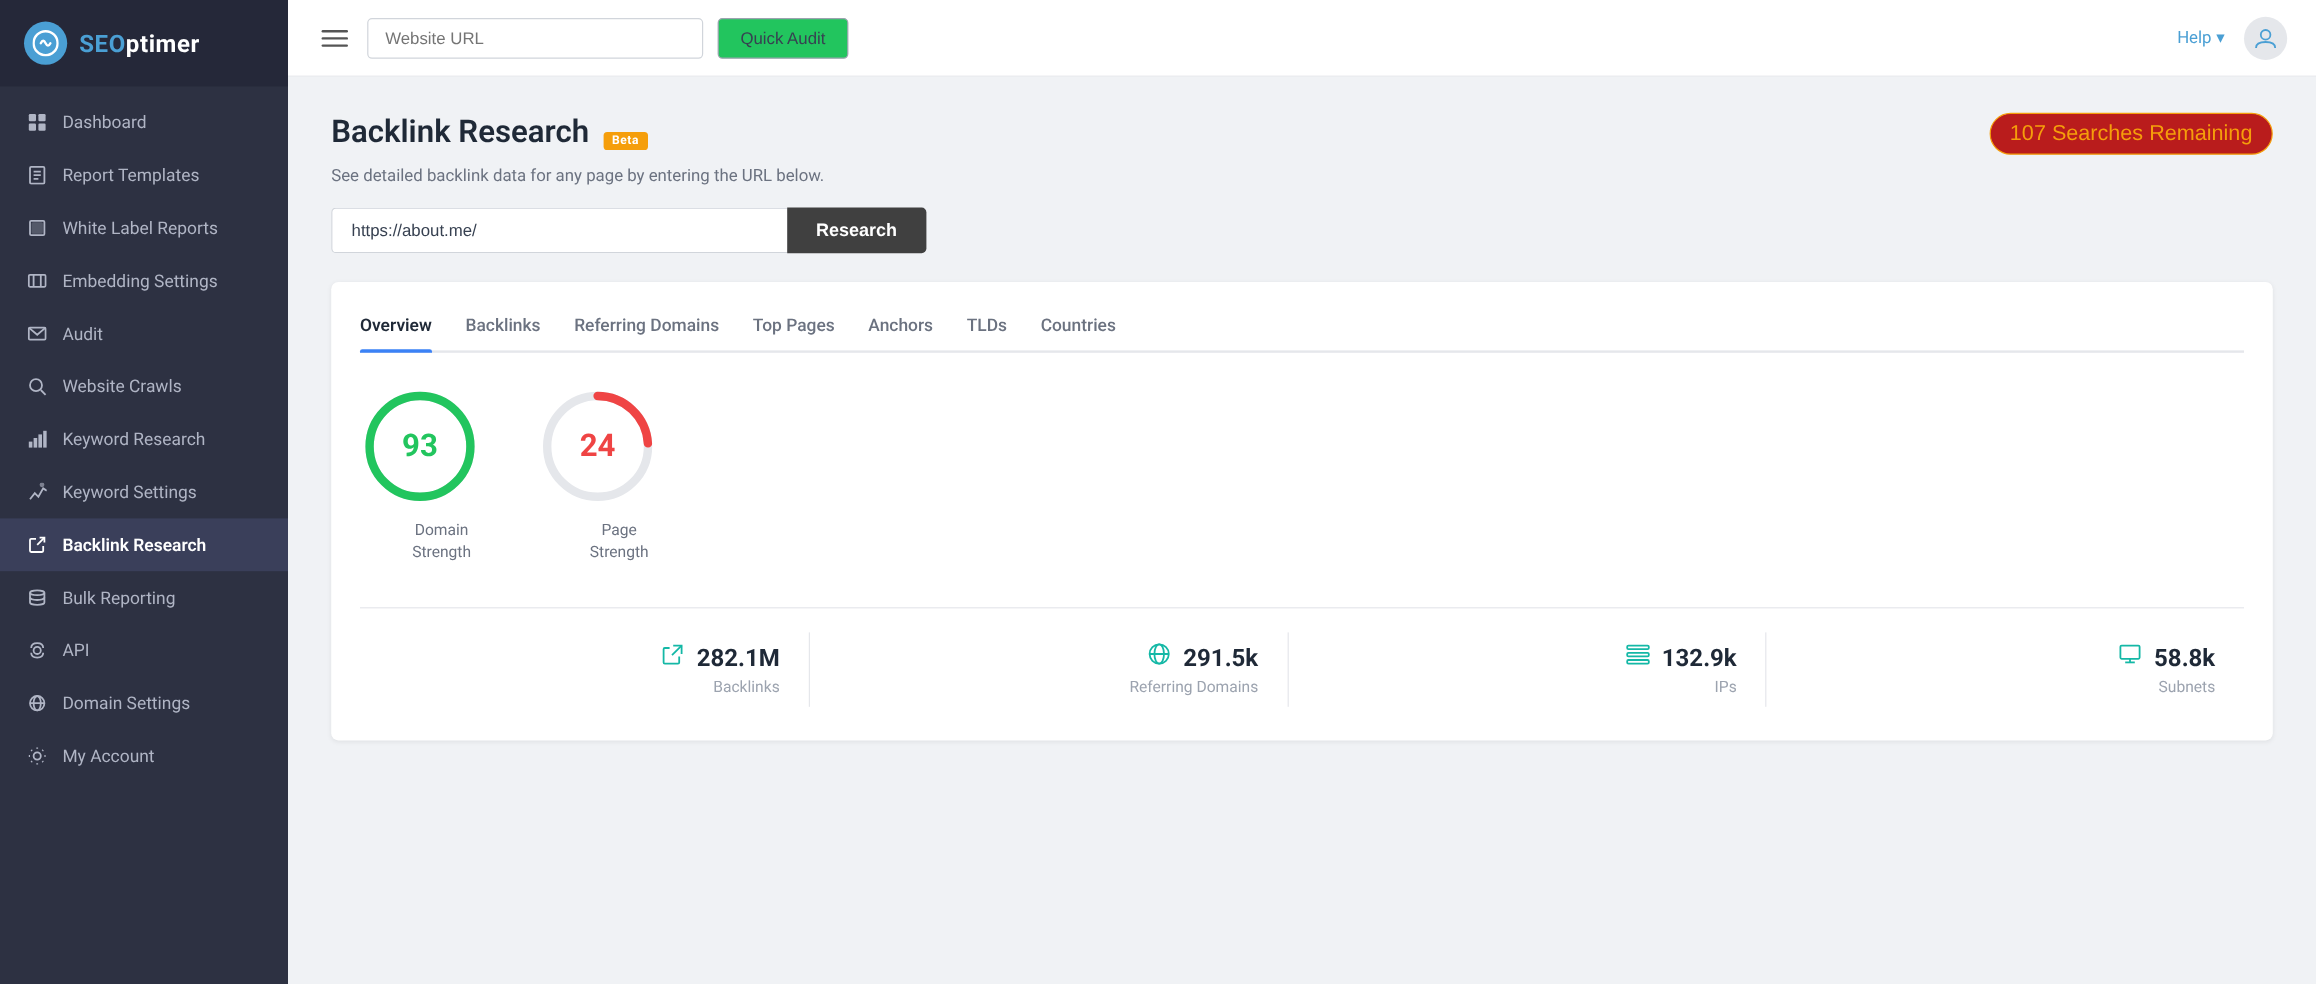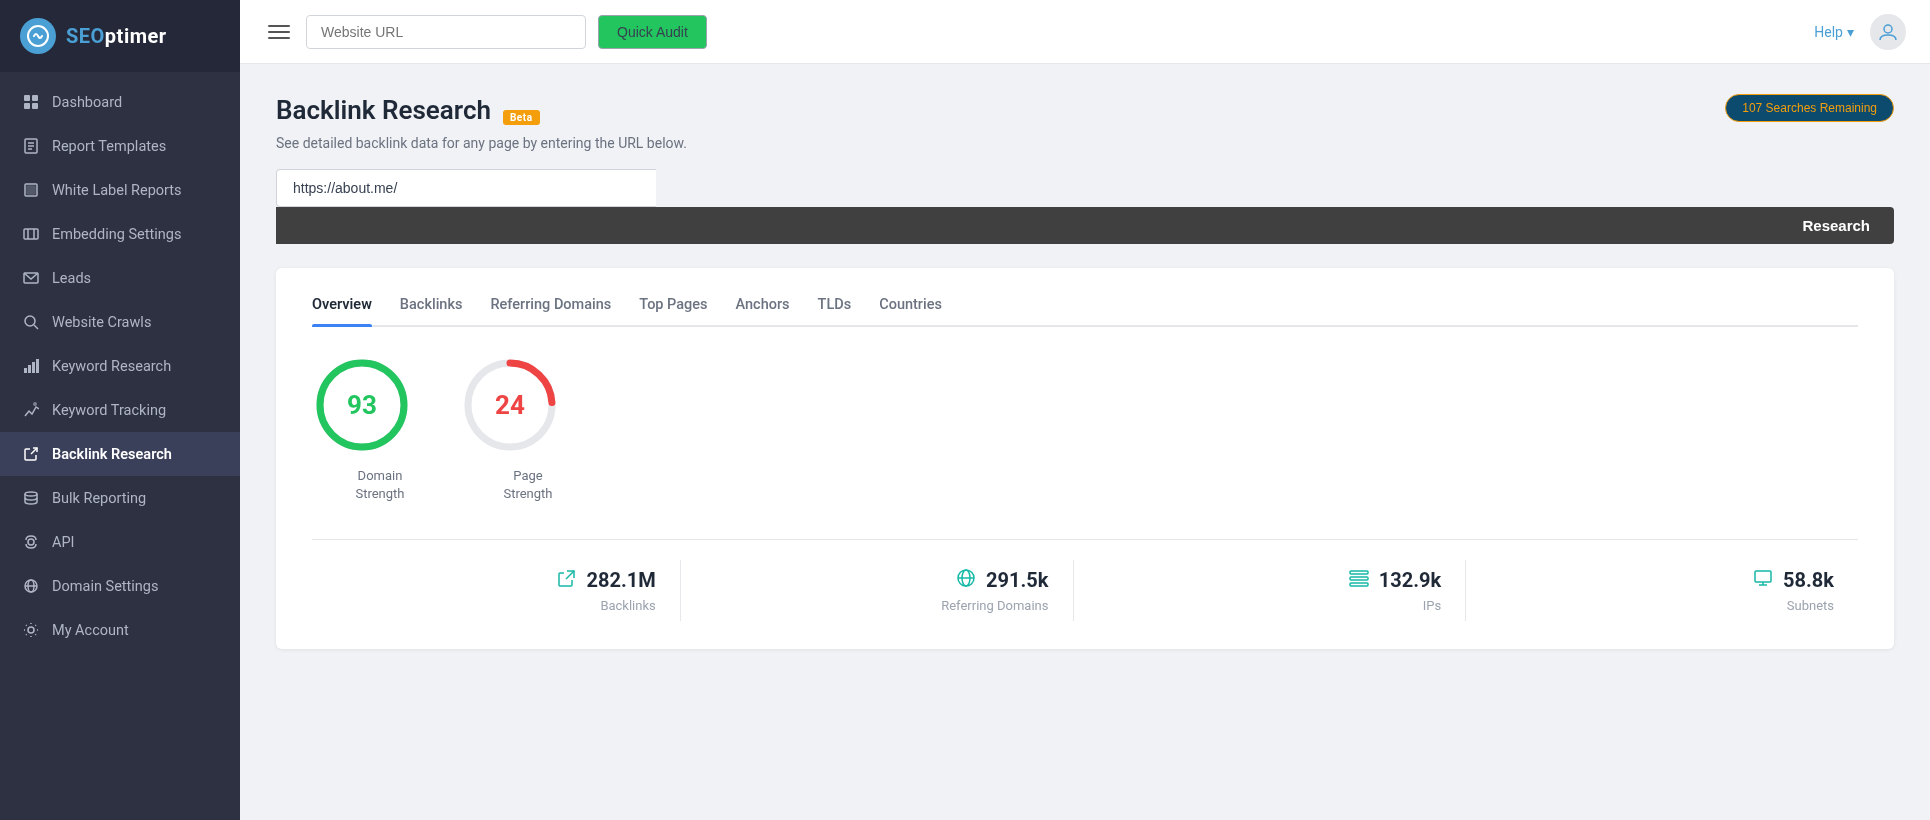--- a/index.html
+++ b/index.html
@@ -158,37 +158,36 @@
       font-size: 10px;
       font-weight: 700;
       padding: 2px 7px;
       border-radius: 3px;
       letter-spacing: 0.5px;
       margin-top: 16px;
     }
     .searches-remaining-btn {
       border: 1px solid #f59e0b;
       color: #f59e0b;
-      background: #0c4a6e;
+      background: #b91c1c;
       border-radius: 20px;
       padding: 6px 16px;
-      font-size: 12px;
+      font-size: 18px;
       cursor: pointer;
       text-align: center;
     }
     .page-description {
       color: #6b7280;
       font-size: 14px;
       margin-bottom: 18px;
     }
     .search-row {
       display: flex;
       gap: 0;
       margin-bottom: 24px;
-      flex-direction: column;
     }
     .url-research-input {
       border: 1px solid #d1d5db;
       border-right: none;
       border-radius: 4px 0 0 4px;
       padding: 10px 16px;
       font-size: 14px;
       width: 380px;
       outline: none;
       color: #374151;
@@ -202,21 +201,21 @@
       font-size: 15px;
       font-weight: 600;
       cursor: pointer;
       text-align: right;
     }
 
     
     .content-card {
       background: #fff;
       border-radius: 6px;
-      padding: 28px 36px;
+      padding: 28px 24px;
       box-shadow: 0 1px 4px rgba(0,0,0,0.07);
     }
 
     
     .tabs {
       display: flex;
       gap: 28px;
       border-bottom: 2px solid #e5e7eb;
       margin-bottom: 28px;
     }
@@ -377,21 +376,21 @@
       <span>Embedding Settings</span>
     </div>
 
     <div class="nav-item">
       <span class="nav-icon">
         <svg width="16" height="16" viewBox="0 0 16 16" fill="none" stroke="currentColor" stroke-width="1.5">
             <rect x="1" y="3" width="14" height="10" rx="1"></rect>
             <polyline points="1,3 8,9 15,3"></polyline>
           </svg>
       </span>
-      <span>Leads</span>
+      <span>Audit</span>
     </div>
 
     <div class="nav-item">
       <span class="nav-icon">
         <svg width="16" height="16" viewBox="0 0 16 16" fill="none" stroke="currentColor" stroke-width="1.5">
             <circle cx="7" cy="7" r="5"></circle>
             <line x1="11" y1="11" x2="15" y2="15"></line>
           </svg>
       </span>
       <span>Website Crawls</span>
@@ -409,21 +408,21 @@
       <span>Keyword Research</span>
     </div>
 
     <div class="nav-item">
       <span class="nav-icon">
         <svg width="16" height="16" viewBox="0 0 16 16" fill="none" stroke="currentColor" stroke-width="1.5">
             <path d="M2 14 L6 9 L9 12 L13 5 L16 7"></path>
             <circle cx="12" cy="2" r="2" fill="currentColor" stroke="none" opacity="0.6"></circle>
           </svg>
       </span>
-      <span>Keyword Tracking</span>
+      <span>Keyword Settings</span>
     </div>
 
     <div class="nav-item active">
       <span class="nav-icon">
         <svg width="16" height="16" viewBox="0 0 16 16" fill="none" stroke="currentColor" stroke-width="1.5">
             <path d="M10 2 L14 2 L14 6"></path>
             <line x1="14" y1="2" x2="8" y2="8"></line>
             <path d="M7 3 H3 a1 1 0 0 0 -1 1 v9 a1 1 0 0 0 1 1 h9 a1 1 0 0 0 1 -1 v-4"></path>
           </svg>
       </span>

